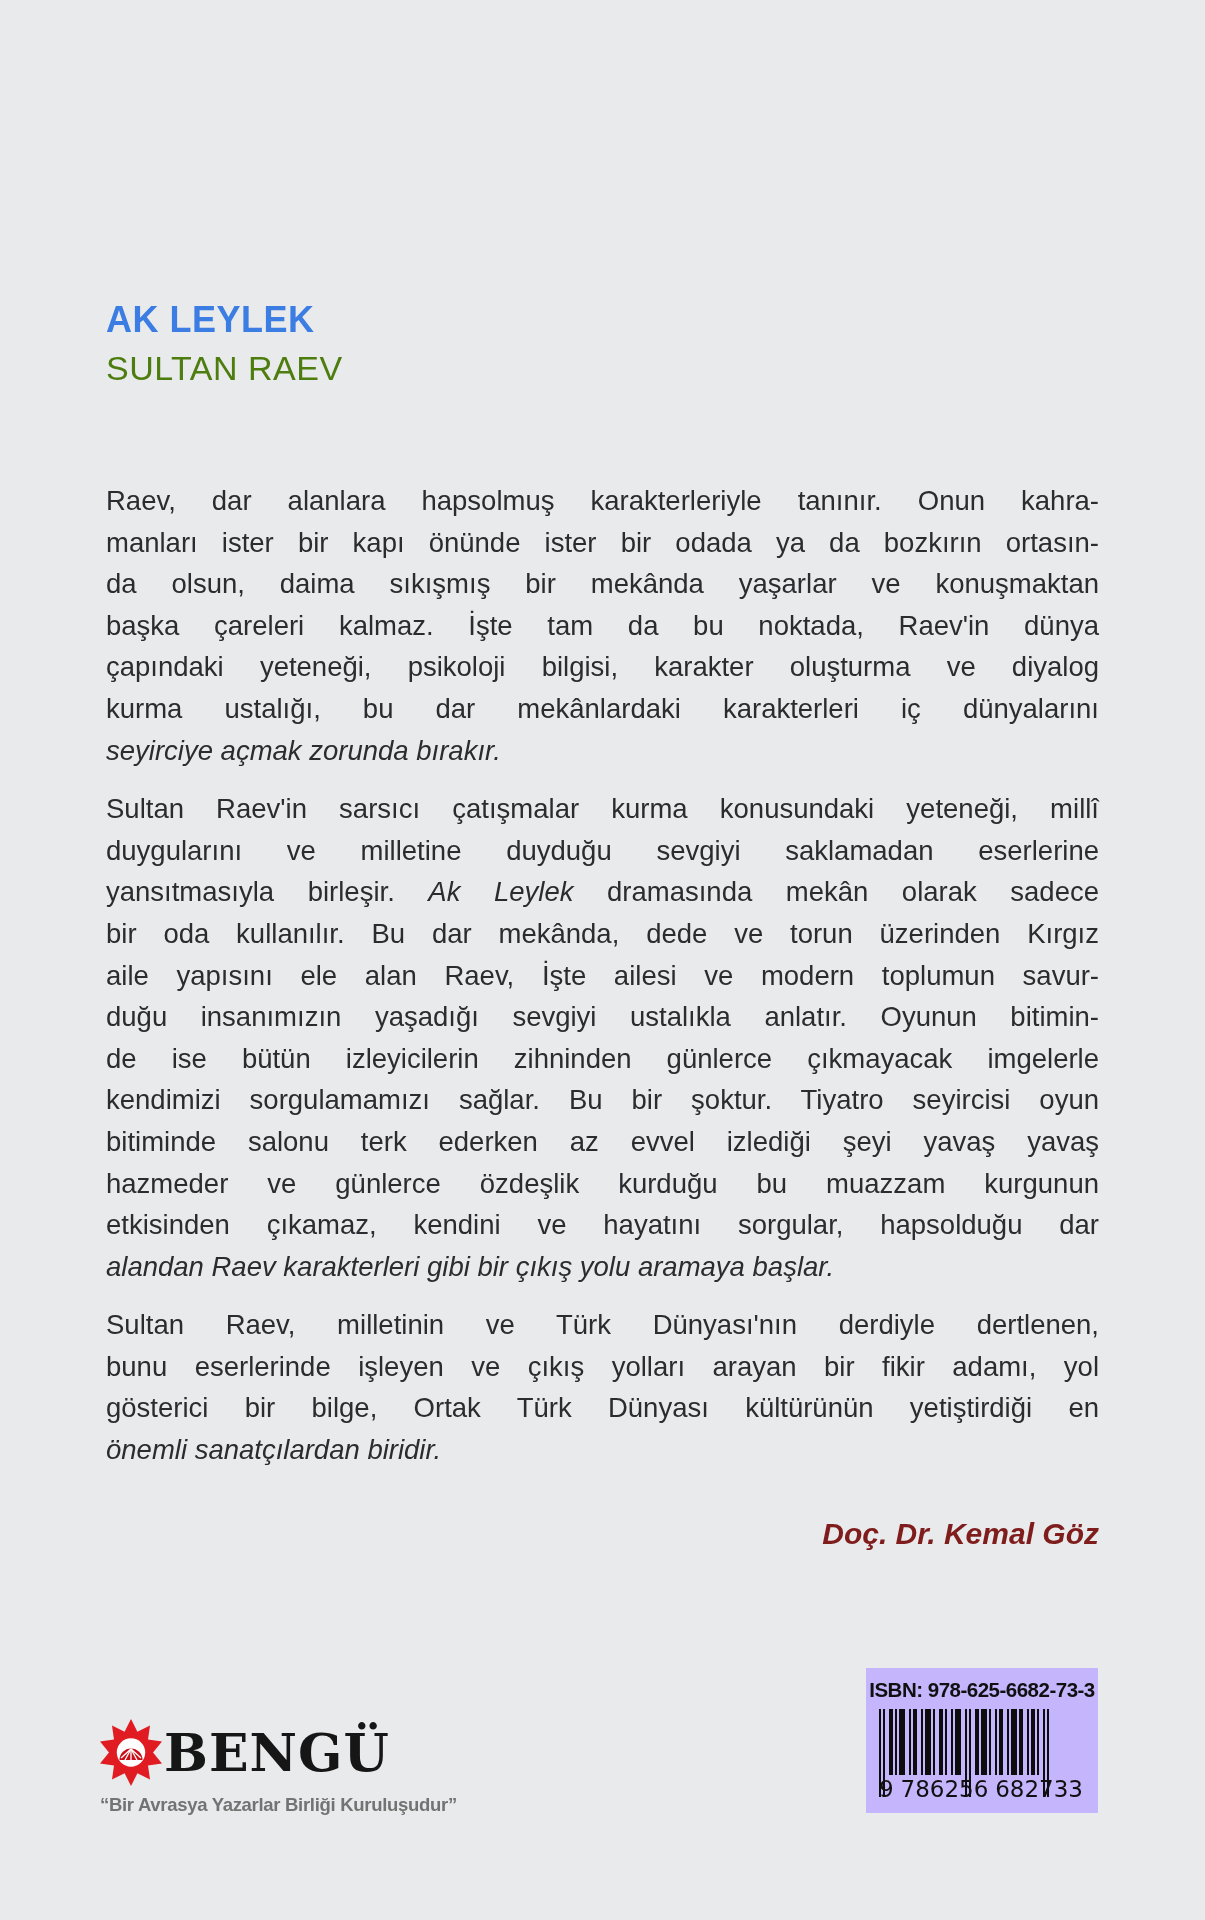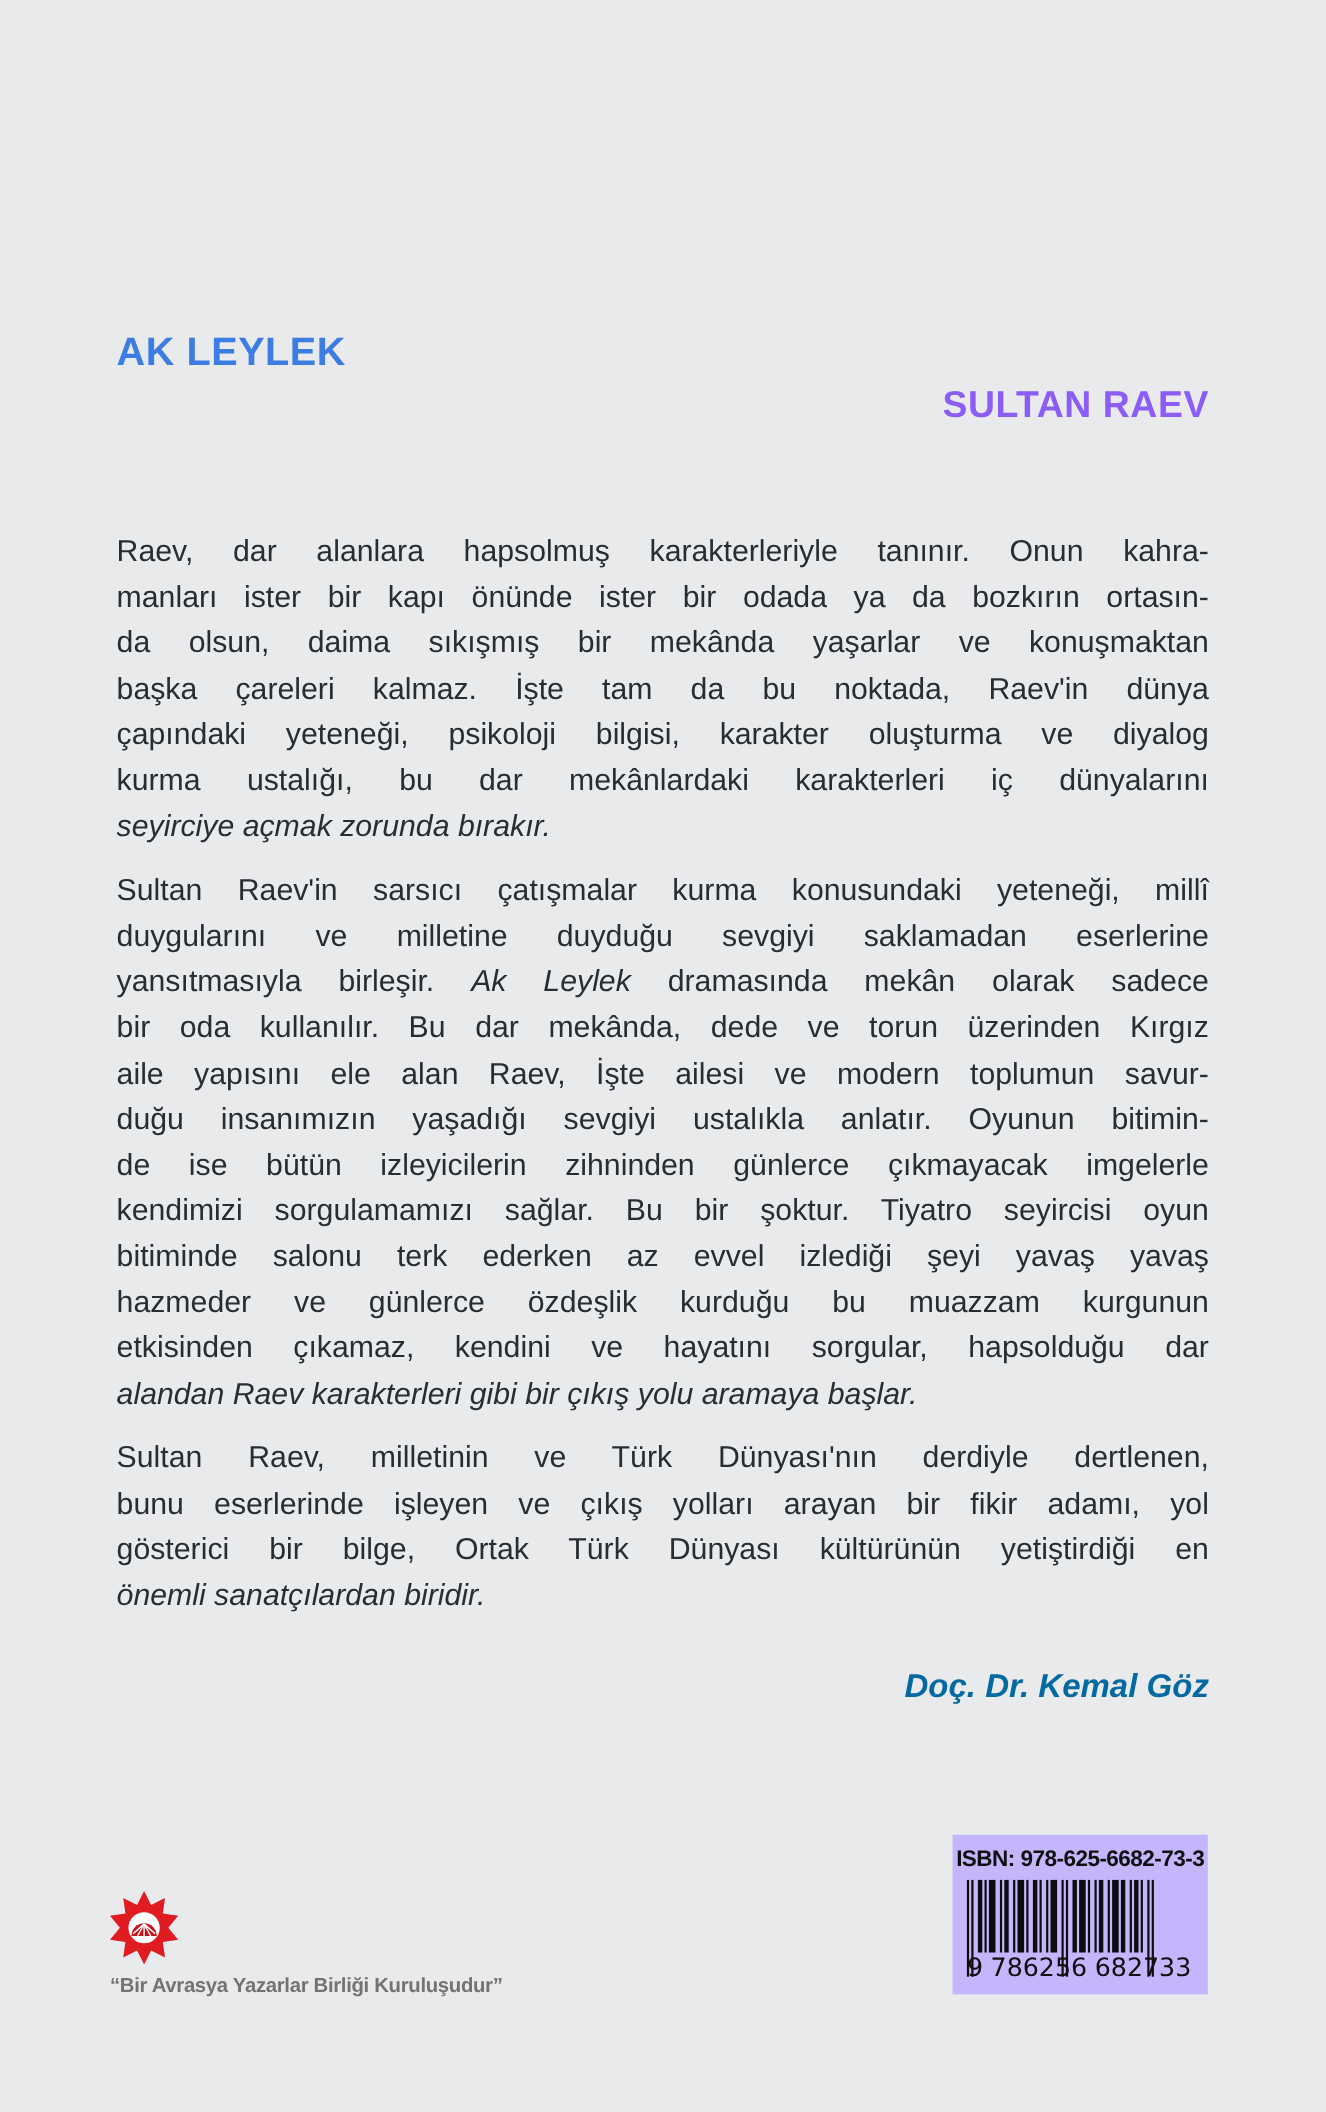--- a/index.html
+++ b/index.html
@@ -22,38 +22,37 @@
     margin:302px 0 0 0;
     font-size:36px;
     font-weight:700;
     letter-spacing:.5px;
     line-height:1;
     color:#3b7de2;
   }
   .author{
     margin:13px 0 0 0;
     font-size:34px;
-    font-weight:700;
+    font-weight:400;
     letter-spacing:.5px;
     line-height:1;
-    color:#8b5cf6;
-    text-align:right;
+    color:#4d7c0f;
   }
   .blurb{margin-top:95px;font-size:27.5px;line-height:41.6px;color:#2a2d30;}
   .para{margin:0 0 17px 0;}
   .para:last-of-type{margin-bottom:0;}
   .line{text-align:justify;text-align-last:justify;white-space:normal;}
   .line-last{text-align-last:left;font-style:italic;}
   .attribution{
     margin-top:42px;
     text-align:right;
     font-size:30px;
     font-weight:700;
     font-style:italic;
-    color:#0369a1;
+    color:#7f1d1d;
   }
   
   .publisher{
     position:absolute;
     left:100px;top:1718px;
     width:290px;
   }
   .logo-row{display:flex;align-items:center;}
   .star{width:62px;height:70px;flex:0 0 auto;}
   .publisher-name{
@@ -168,20 +167,21 @@
           <g stroke="#ffffff" stroke-width="1.3" fill="none">
             <line x1="31" y1="31" x2="31" y2="42"></line>
             <line x1="31" y1="31" x2="25" y2="42"></line>
             <line x1="31" y1="31" x2="37" y2="42"></line>
             <line x1="31" y1="31" x2="21" y2="40"></line>
             <line x1="31" y1="31" x2="41" y2="40"></line>
           </g>
           <path d="M 24 31.5 A 8.5 8.5 0 0 1 38 31.5" fill="none" stroke="#ffffff" stroke-width="1.4"></path>
         </g>
       </svg>
+      <span class="publisher-name">BENGÜ</span>
     </div>
     <div class="tagline">“Bir Avrasya Yazarlar Birliği Kuruluşudur”</div>
   </div>
 
   <div class="isbn-box">
     <div class="isbn-label">ISBN: 978-625-6682-73-3</div>
     <div class="barcode">
       <div class="bar tall" style="width: 2px; margin-right: 2px;"></div>
         <div class="bar tall" style="width: 2px; margin-right: 4px;"></div>
         <div class="bar" style="width: 4px; margin-right: 2px;"></div>

